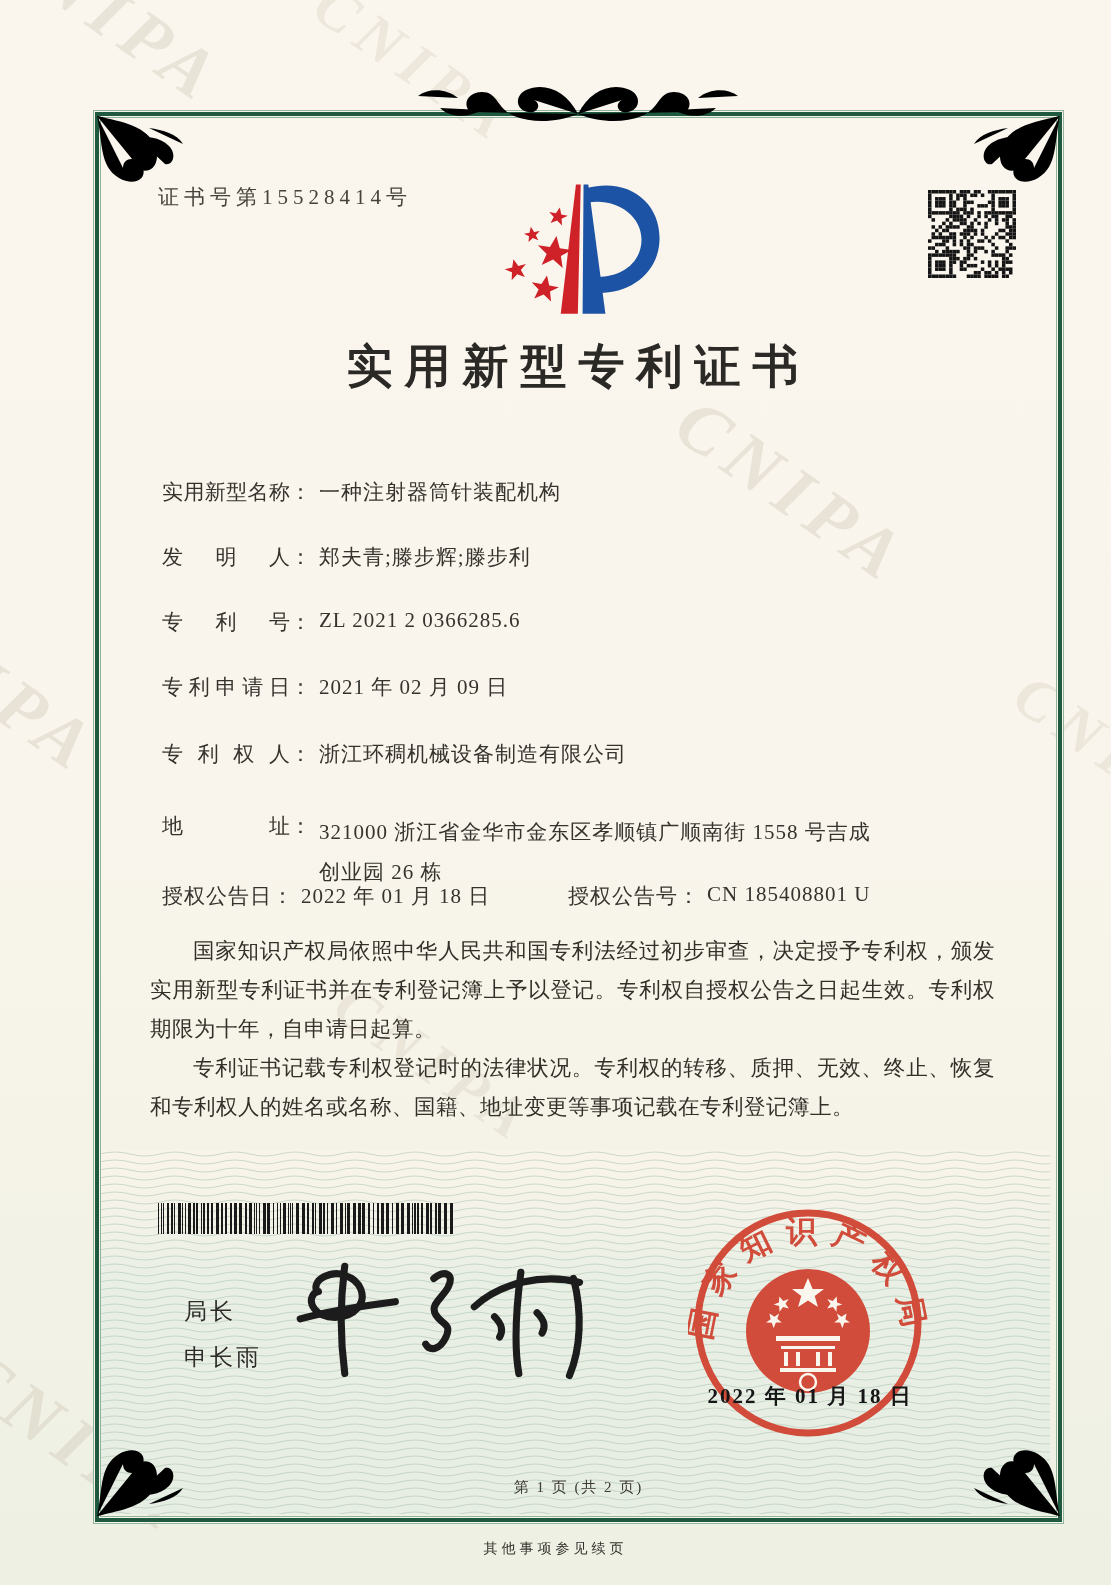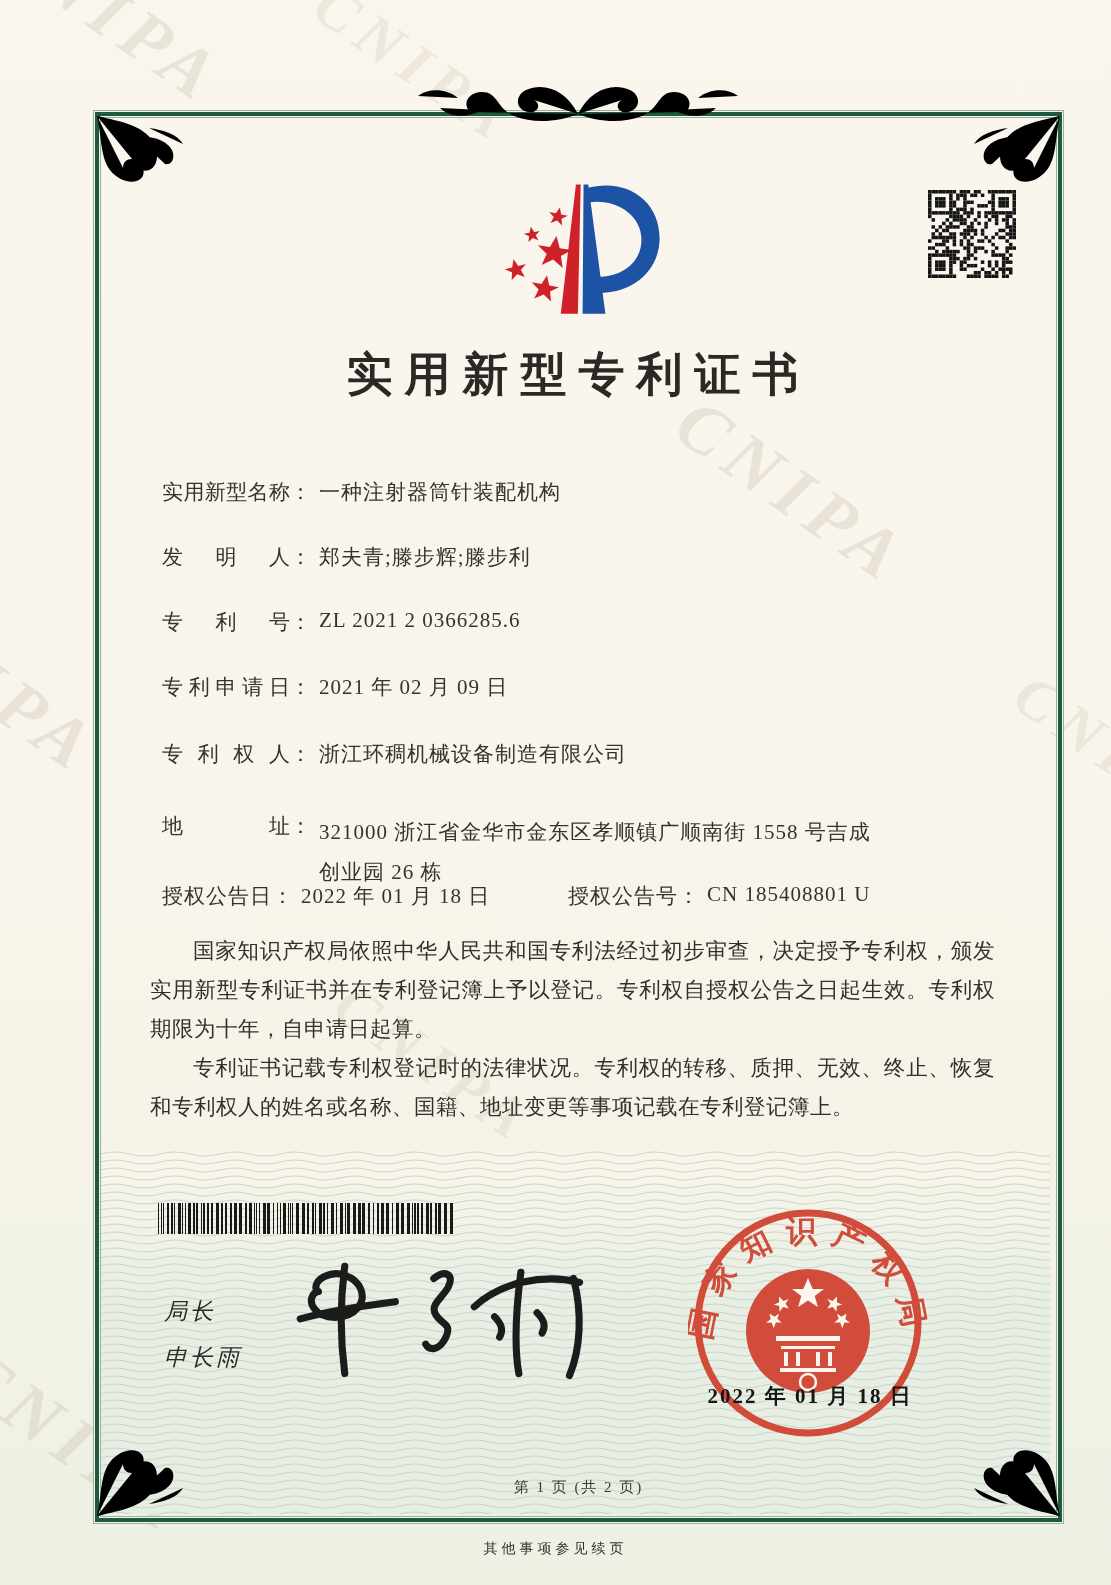--- a/index.html
+++ b/index.html
@@ -23,39 +23,39 @@
     background:linear-gradient(180deg,rgba(233,240,229,0) 0%,#e9efe5 38%,#e6ede2 100%);}
   .waves svg{position:absolute;inset:0;opacity:.6;}
   .waves::before{content:"";position:absolute;inset:0;
     background:linear-gradient(180deg,#f8f4ea 0%,rgba(248,244,234,0) 34%);}
   .orn{position:absolute;pointer-events:none;}
   
   .certno{position:absolute;left:158px;top:183px;font-size:21px;letter-spacing:5px;color:#45423c;}
   .logo{position:absolute;left:480px;top:166px;width:190px;height:168px;}
   .qr{position:absolute;left:928px;top:190px;width:88px;height:88px;}
   .title{position:absolute;left:95px;top:336px;width:967px;text-align:center;
-    font-size:46px;font-weight:600;letter-spacing:12px;color:#2b2926;margin-top:8px;}
+    font-size:46px;font-weight:600;letter-spacing:12px;color:#2b2926;}
   
   .frow{position:absolute;left:162px;display:flex;align-items:flex-start;
         font-size:21px;color:#36332e;}
   .flabel{display:flex;justify-content:space-between;width:128px;flex:0 0 128px;}
   .flabel.natural{display:inline;width:auto;flex:0 0 auto;letter-spacing:1px;}
   .fcolon{margin:0 2px 0 0;}
   .fvalue{margin-left:6px;letter-spacing:1px;}
   .fvalue .line{line-height:40px;}
   
   .paras{position:absolute;left:150px;top:932px;width:845px;}
   .paras p{margin:0;font-size:21.5px;line-height:39px;text-indent:2em;
     text-align:justify;letter-spacing:.5px;color:#333029;}
   
   .barcode{position:absolute;left:158px;top:1203px;width:300px;height:31px;}
   
-  .signer{position:absolute;left:164px;top:1288px;
+  .signer{position:absolute;left:184px;top:1288px;
     font-family:"Liberation Sans","DejaVu Sans",sans-serif;
-    font-size:23px;color:#2e2c29;line-height:46px;letter-spacing:3px;font-style:italic;}
+    font-size:23px;color:#2e2c29;line-height:46px;letter-spacing:3px;}
   .sig{position:absolute;left:282px;top:1252px;width:334px;height:152px;}
   .sig path{stroke:#1c1c1c;stroke-width:7;fill:none;stroke-linecap:round;stroke-linejoin:round;}
   
   .seal{position:absolute;left:688px;top:1196px;width:240px;height:250px;opacity:.93;}
   .sealdate{position:absolute;left:700px;top:1382px;width:220px;text-align:center;
     font-size:21px;letter-spacing:2px;color:#161616;font-weight:600;}
   
   .pageinfo{position:absolute;left:95px;top:1478px;width:967px;text-align:center;
     font-size:15px;letter-spacing:2px;color:#3c3a35;}
   .contnote{position:absolute;left:0;top:1540px;width:1111px;text-align:center;
@@ -124,20 +124,21 @@
   </svg>
   <svg class="orn thin" style="left:89px;top:1394px" width="130" height="130" viewBox="0 0 130 130">
     <use href="#cornerFl"></use>
   </svg>
   <svg class="orn thin" style="left:938px;top:1394px" width="130" height="130" viewBox="0 0 130 130">
     <g transform="translate(130,0) scale(-1,1)">
         <use href="#cornerFl"></use>
       </g>
   </svg>
 
+  <div class="certno">证书号第15528414号</div>
 
   <svg class="logo" viewBox="0 0 200 170">
     <use href="#star5" transform="translate(82,50) scale(1.0) rotate(12)" fill="#cf2128"></use>
     <use href="#star5" transform="translate(55,69) scale(0.85) rotate(-10)" fill="#cf2128"></use>
     <use href="#star5" transform="translate(78,88) scale(1.8) rotate(8)" fill="#cf2128"></use>
     <use href="#star5" transform="translate(38,106) scale(1.15) rotate(-14)" fill="#cf2128"></use>
     <use href="#star5" transform="translate(68,126) scale(1.45) rotate(10)" fill="#cf2128"></use>
     <path d="M101,16 L106,16 L103,152 L85,152 Z" fill="#cf2128"></path>
     <path d="M109,16 L114,16 L132,152 L108,152 Z" fill="#1d53a4"></path>
     <path d="M112,20 C155,8 190,34 189,74 C188,112 154,133 119,130 L117,113 C146,116 170,100 170,74 C170,47 141,30 114,35 Z" fill="#1d53a4"></path>

